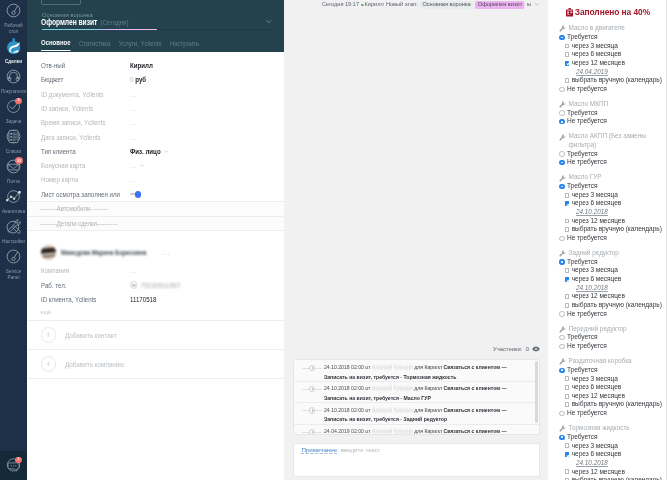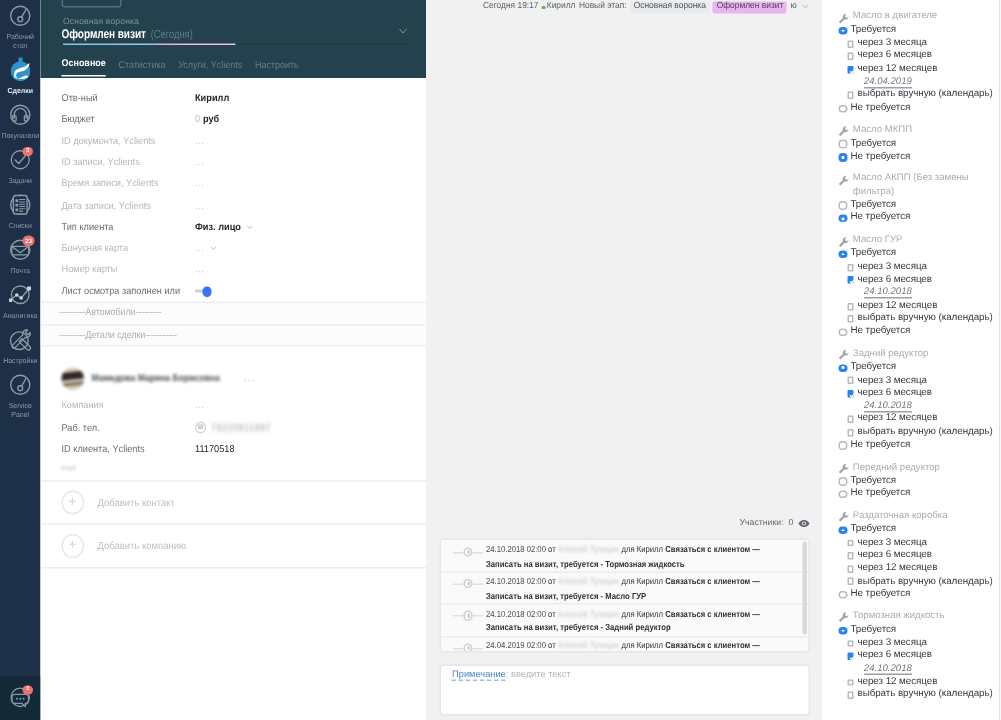--- a/index.html
+++ b/index.html
@@ -443,20 +443,31 @@
           <div class="ttxt"><span class="dt">24.04.2019 02:00</span> от <span class="au">Алексей Тупицин</span> для Кирилл <span class="b">Связаться с клиентом —</span></div>
         </div>
       </div>
 
     <div class="notebox">
       <span class="note-lbl">Примечание</span><span class="note-ph">: </span><span class="note-ph">введите текст</span>
     </div>
   </div>
 
   <div class="rpanel">
+    <div class="rhead">
+      <svg width="7.4" height="8.4" viewBox="0 0 38 43">
+        <rect x="0" y="7" width="38" height="36" rx="3" fill="#a41428"></rect>
+        <path d="M13 0h12v8H13z" fill="#a41428"></path>
+        <rect x="6" y="13" width="26" height="4.4" fill="#ffffff"></rect>
+        <rect x="6" y="21" width="26" height="4.4" fill="#ffffff"></rect>
+        <rect x="6" y="29" width="16" height="4.4" fill="#ffffff"></rect>
+        <rect x="15" y="15" width="8" height="17" fill="#a41428"></rect>
+      </svg>
+      <span class="t">Заполнено на 40%</span>
+    </div>
     <div id="groups">
         <div class="grp">
           <div class="grp-title">
             <svg width="7.2" height="7.6" viewBox="0 0 18 19" style="flex:none;margin-top:1.3px">
               <path d="M12.6 0.6a5.0 5.0 0 0 0-5.2 6.6L0.6 14.0l2.6 2.6 6.8-6.8a5.0 5.0 0 0 0 6.6-5.2L13.8 7.6 11.0 4.8z" fill="#9ea4a9"></path>
             </svg>
             <span>Масло в двигателе</span>
           </div>
           <div class="opt">
             <span class="radio on"></span>

